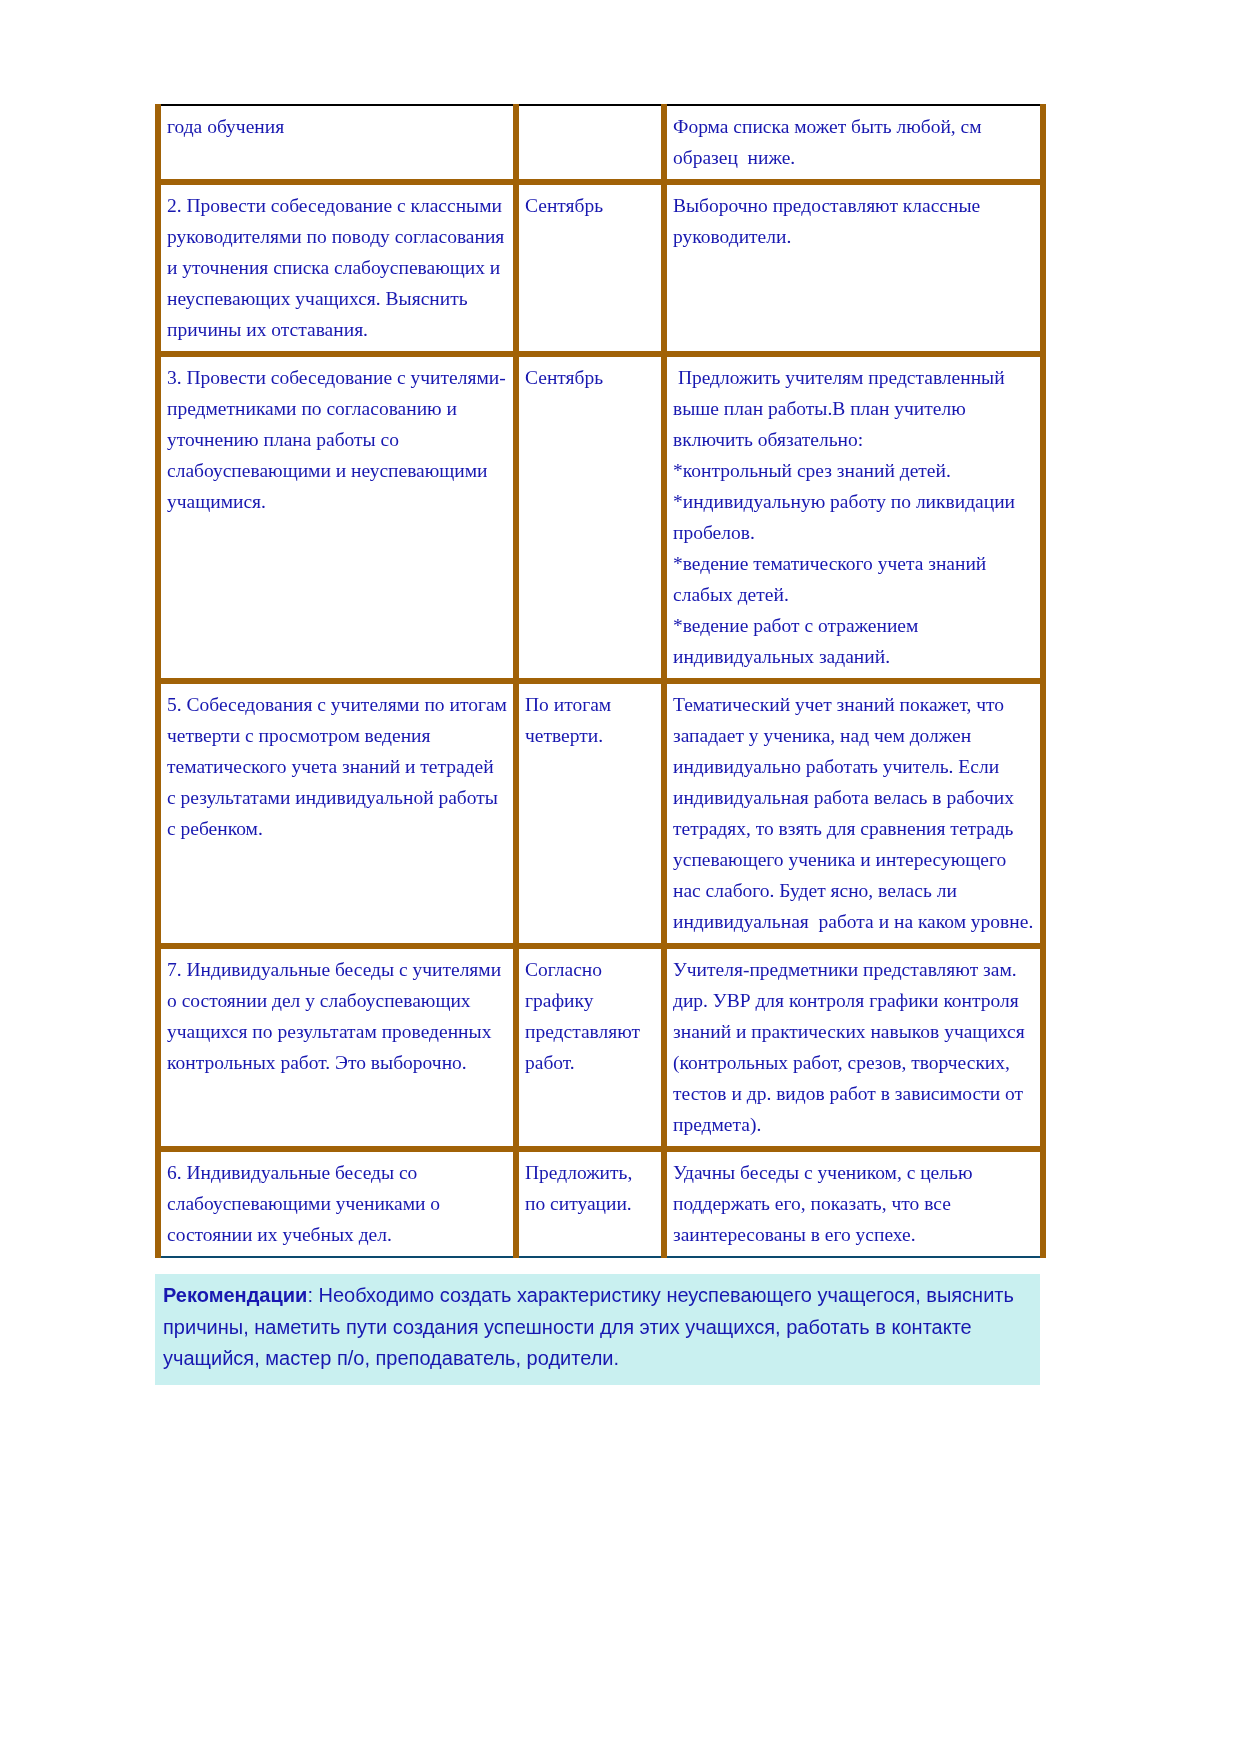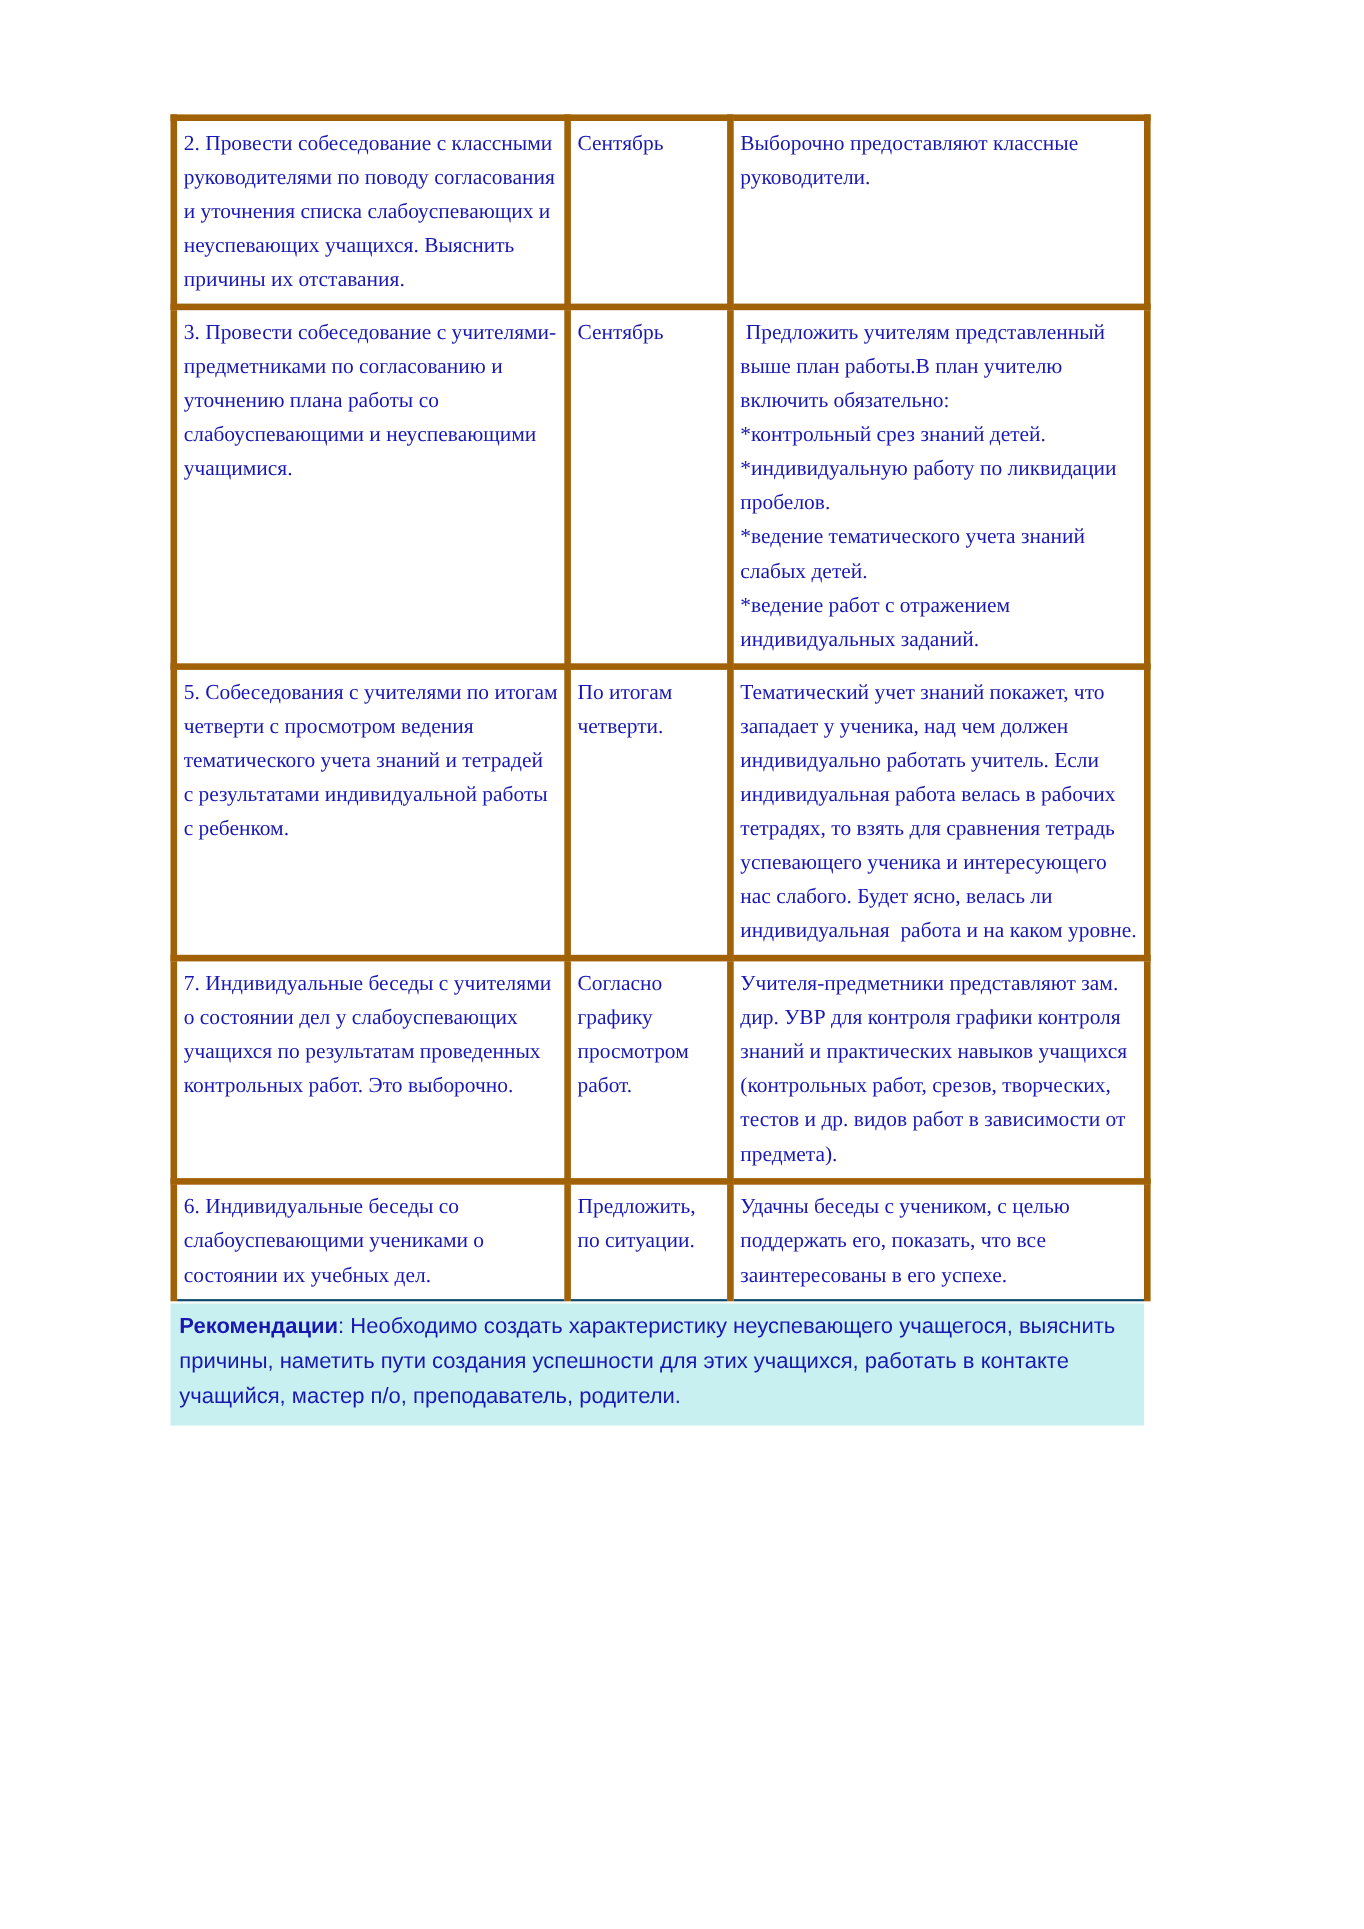--- a/index.html
+++ b/index.html
@@ -50,21 +50,21 @@
   table.plan-table tr.thick-bottom > td {
     border-bottom: 2px solid #0c4a6e;
   }
   col.c1 { width: 358px; }
   col.c2 { width: 148px; }
   col.c3 { width: 379px; }
 
   .cell-line { display: block; white-space: pre-wrap; }
 
   .reco-block {
-    margin-top: 2px;
+    margin-top: 16px;
     background: #c9f0f0;
     padding: 6px 8px 10px 8px;
     width: 869px;
     box-sizing: content-box;
   }
   .reco-text {
     color: #1818b0;
     font-family: "Liberation Sans", "DejaVu Sans", sans-serif;
     font-size: 20px;
     line-height: 31.5px;
@@ -81,20 +81,31 @@
   <div class="doc-body">
 
     <table class="plan-table">
       <colgroup>
         <col class="c1">
         <col class="c2">
         <col class="c3">
       </colgroup>
       <tbody>
 
+        <tr class="thick-top">
+          <td>
+            <span class="cell-line">года обучения</span>
+          </td>
+          <td>
+            <span class="cell-line"></span>
+          </td>
+          <td>
+            <span class="cell-line">Форма списка может быть любой, см образец  ниже.</span>
+          </td>
+        </tr>
 
         <tr>
           <td>
             <span class="cell-line">2. Провести собеседование с классными руководителями по поводу согласования и уточнения списка слабоуспевающих и неуспевающих учащихся. Выяснить причины их отставания.</span>
           </td>
           <td>
             <span class="cell-line">Сентябрь</span>
           </td>
           <td>
             <span class="cell-line">Выборочно предоставляют классные руководители.</span>
@@ -127,21 +138,21 @@
           <td>
             <span class="cell-line">Тематический учет знаний покажет, что западает у ученика, над чем должен индивидуально работать учитель. Если индивидуальная работа велась в рабочих тетрадях, то взять для сравнения тетрадь успевающего ученика и интересующего нас слабого. Будет ясно, велась ли индивидуальная  работа и на каком уровне.</span>
           </td>
         </tr>
 
         <tr>
           <td>
             <span class="cell-line">7. Индивидуальные беседы с учителями  о состоянии дел у слабоуспевающих учащихся по результатам проведенных контрольных работ. Это выборочно.</span>
           </td>
           <td>
-            <span class="cell-line">Согласно графику просмотром работ.</span>
+            <span class="cell-line">Согласно графику представляют работ.</span>
           </td>
           <td>
             <span class="cell-line">Учителя-предметники представляют зам. дир. УВР для контроля графики контроля знаний и практических навыков учащихся (контрольных работ, срезов, творческих, тестов и др. видов работ в зависимости от предмета).</span>
           </td>
         </tr>
 
         <tr class="thick-top thick-bottom">
           <td>
             <span class="cell-line">6. Индивидуальные беседы со слабоуспевающими учениками о состоянии их учебных дел.</span>
           </td>

